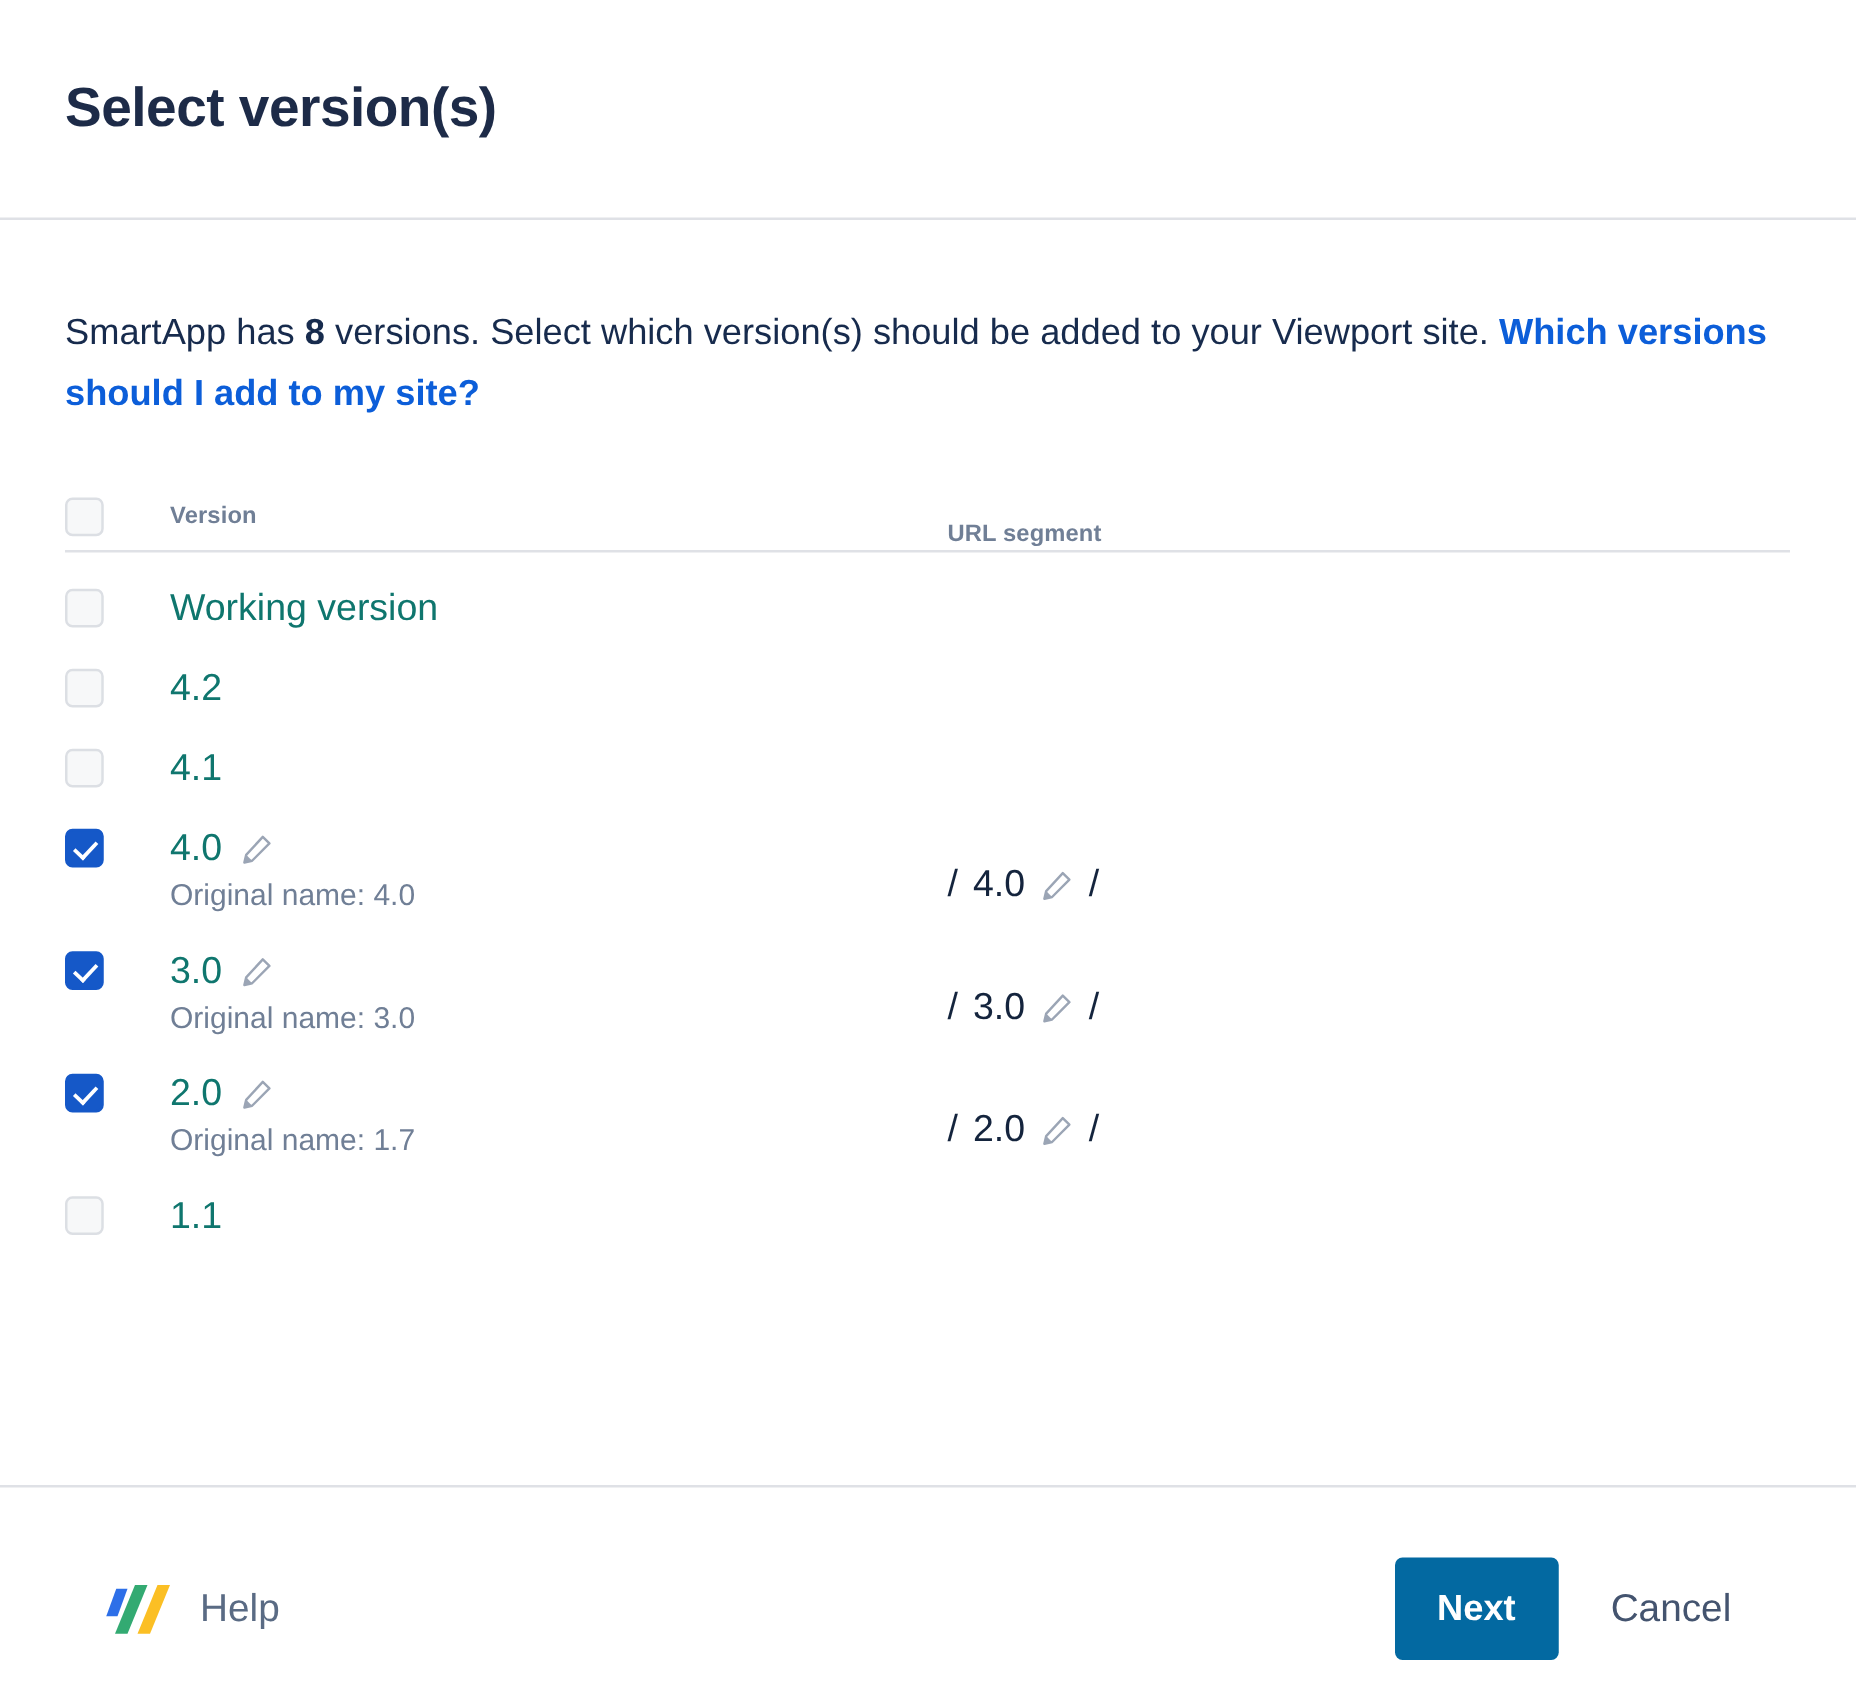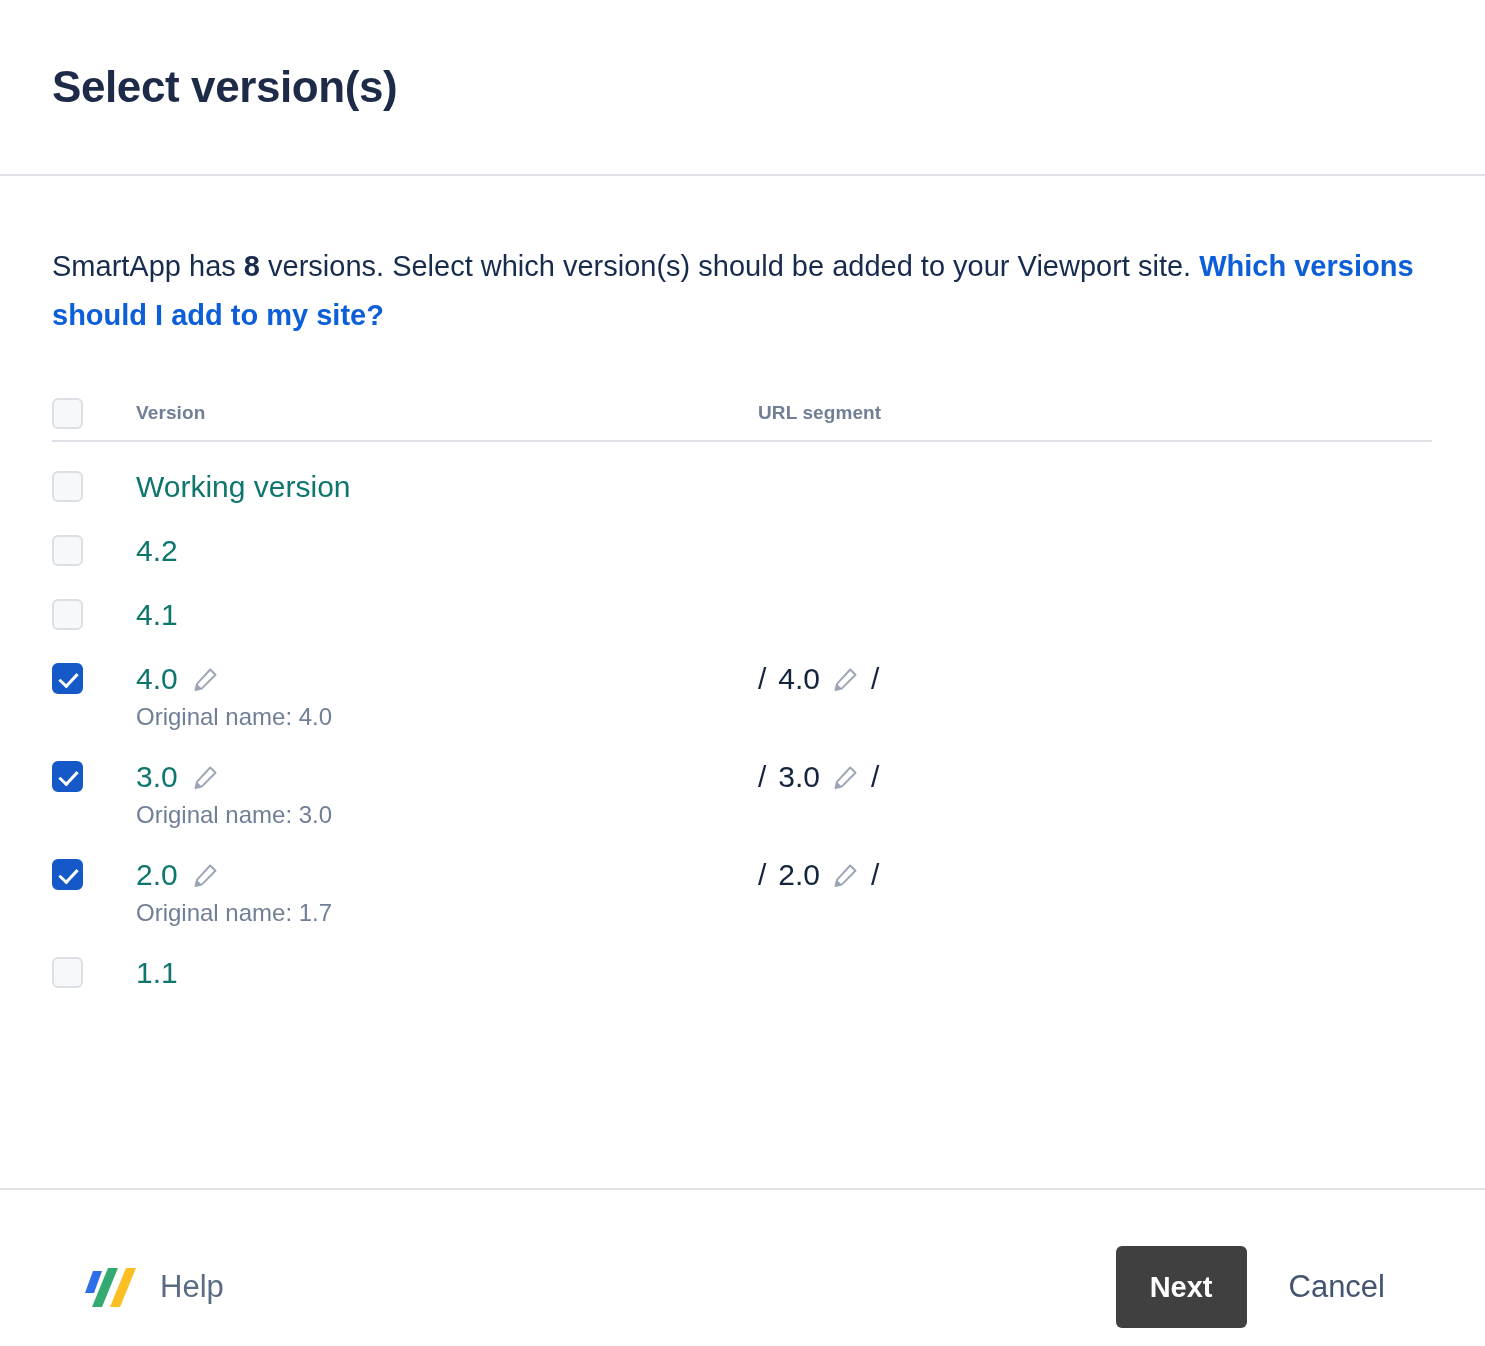--- a/index.html
+++ b/index.html
@@ -65,21 +65,21 @@
     margin-top: 46px;
   }
   .vt-head {
     display: flex;
     align-items: center;
     height: 56px;
     border-bottom: 2px solid #DFE1E6;
   }
   .vt-col-check { width: 84px; flex: none; display: flex; align-items: center; }
   .vt-col-version { width: 622px; flex: none; }
-  .vt-col-url { flex: 1; }
+  .vt-col-url { flex: 1; margin-top: 29px; }
 
   .vt-head .vt-col-version,
   .vt-head .vt-col-url {
     font-size: 19px;
     font-weight: 700;
     color: #707F96;
     letter-spacing: 0.1px;
   }
 
   .vt-row {
@@ -179,21 +179,21 @@
     color: #5A6B84;
     font-weight: 400;
   }
   .footer-actions {
     margin-left: auto;
     display: flex;
     align-items: center;
     gap: 14px;
   }
   .btn-next {
-    background: #404040;
+    background: #0369a1;
     color: #ffffff;
     font-size: 29px;
     font-weight: 700;
     border: none;
     border-radius: 6px;
     padding: 0 34px;
     height: 82px;
     cursor: pointer;
     font-family: "Liberation Sans", sans-serif;
   }

